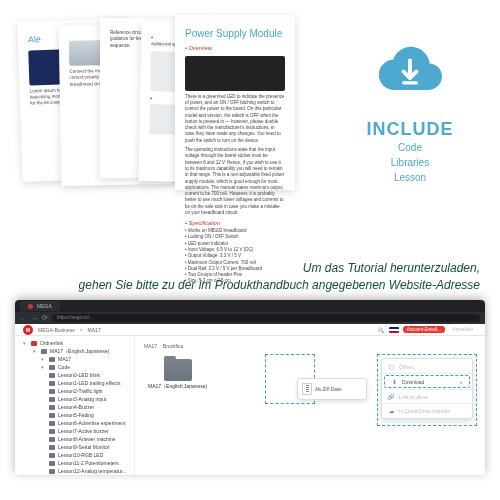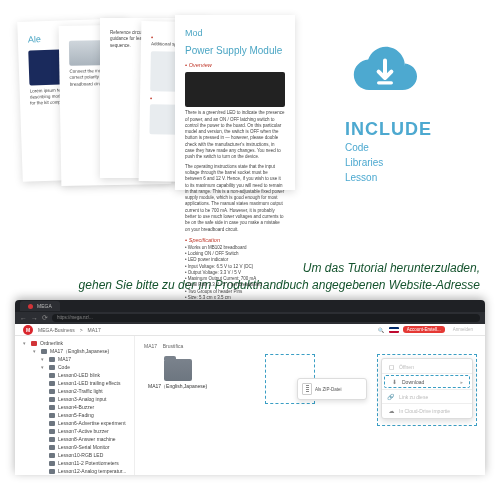--- a/index.html
+++ b/index.html
@@ -12,21 +12,21 @@
 .doc-page .bullet-red { color: #c0392b; font-size: 6px; font-weight: bold; }
 .doc-page .doc-text { color: #444; font-size: 4.5px; }
 .doc-page .img-block { background: #222; height: 35px; margin: 3px 0; border-radius: 2px; }
 
 .p1 { left: 20px; top: 20px; width: 110px; height: 160px; transform: rotate(-2deg); }
 .p2 { left: 60px; top: 25px; width: 110px; height: 160px; transform: rotate(-1deg); }
 .p3 { left: 100px; top: 18px; width: 110px; height: 160px; }
 .p4 { left: 140px; top: 22px; width: 110px; height: 160px; transform: rotate(1deg); }
 .p5 { left: 175px; top: 15px; width: 120px; height: 175px; }
 
-.include-box { position: absolute; right: 25px; top: 30px; width: 130px; text-align: left; }
+.include-box { position: absolute; right: 25px; top: 30px; width: 130px; text-align: center; }
 .dl-icon { width: 80px; height: 80px; margin: 0 auto; }
 .inc-title { color: #4da9d0; font-size: 18px; font-weight: bold; letter-spacing: 1px; margin-top: 5px; }
 .inc-item { color: #4da9d0; font-size: 10px; line-height: 1.5; }
 
 .instruction-text { text-align: right; color: #14532d; font-size: 12px; padding: 0 20px; line-height: 1.4; font-style: italic; }
 
 .browser-window { position: absolute; bottom: 25px; left: 15px; width: 470px; height: 175px; border-radius: 4px 4px 0 0; box-shadow: 0 -2px 10px rgba(0,0,0,0.3); background: #fff; overflow: hidden; font-size: 6px; }
 .titlebar { background: #1f2125; height: 12px; display: flex; align-items: center; padding: 0 5px; }
 .tab { background: #2c2e33; color: #bbb; font-size: 5px; padding: 2px 8px; border-radius: 3px 3px 0 0; display: flex; align-items: center; gap: 4px; }
 .tab-icon { width: 5px; height: 5px; background: #d13438; border-radius: 50%; }
@@ -90,21 +90,20 @@
     <div class="doc-text" style="height:100%">Reference circuit description and wiring guidance for learners following the lesson sequence.</div>
   </div>
   <div class="doc-page p4">
     <div class="bullet-red">• </div>
     <div class="doc-text">Additional specification details.</div>
     <div style="background:#e8ecef;height:40px;margin-top:3px;border-radius:2px"></div>
     <div class="bullet-red" style="margin-top:3px">• </div>
     <div style="background:#e8ecef;height:30px;margin-top:2px;border-radius:2px"></div>
   </div>
   <div class="doc-page p5">
-    <div class="doc-title">Mod</div>
     <div class="doc-subtitle">Power Supply Module</div>
     <div><span class="bullet-red">• </span><span style="color:#c0392b;font-size:5.5px;font-style:italic">Overview</span></div>
     <div class="img-block"></div>
     <div class="doc-text">There is a green/red LED to indicate the presence of power, and an ON / OFF latching switch to control the power to the board. On this particular model and version, the switch is OFF when the button is pressed in — however, please double check with the manufacturer's instructions, in case they have made any changes. You need to push the switch to turn on the device.</div>
     <div class="doc-text" style="margin-top:3px">The operating instructions state that the input voltage through the barrel socket must be between 6 and 12 V. Hence, if you wish to use it to its maximum capability you will need to remain in that range. This is a non-adjustable fixed power supply module, which is good enough for most applications. The manual states maximum output current to be 700 mA. However, it is probably better to use much lower voltages and currents to be on the safe side in case you make a mistake on your breadboard circuit.</div>
     <div style="margin-top:3px"><span class="bullet-red">• </span><span style="color:#c0392b;font-size:5.5px;font-style:italic">Specification</span></div>
     <div class="doc-text" style="white-space:pre-line">• Works on MB102 breadboard
 • Locking ON / OFF Switch
 • LED power indicator
 • Input Voltage: 6.5 V to 12 V (DC)

